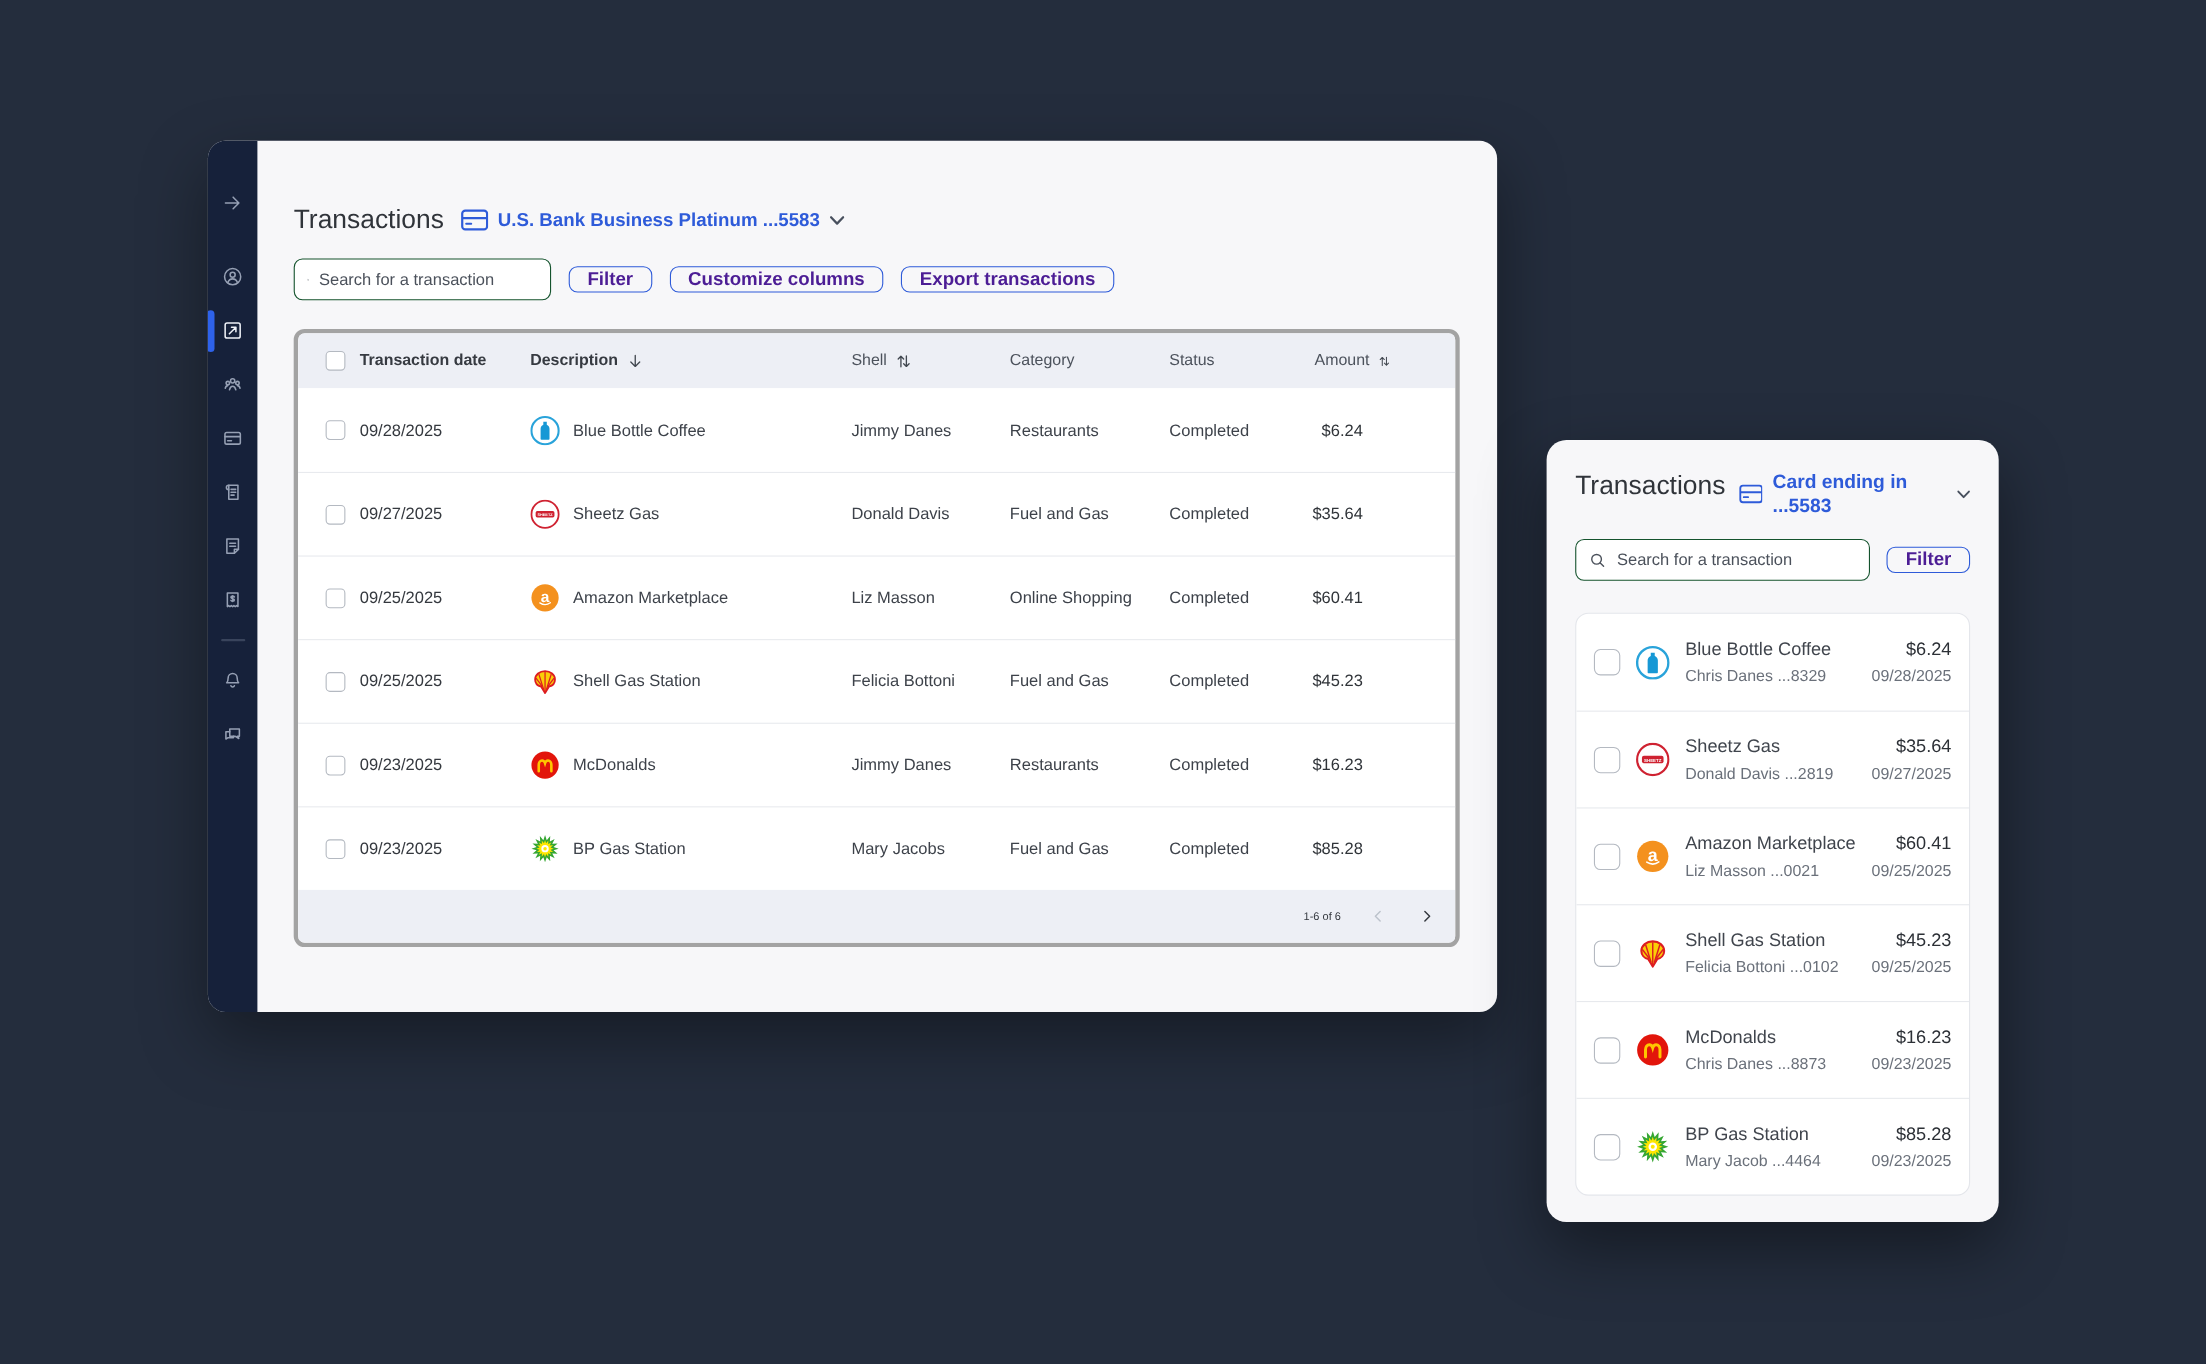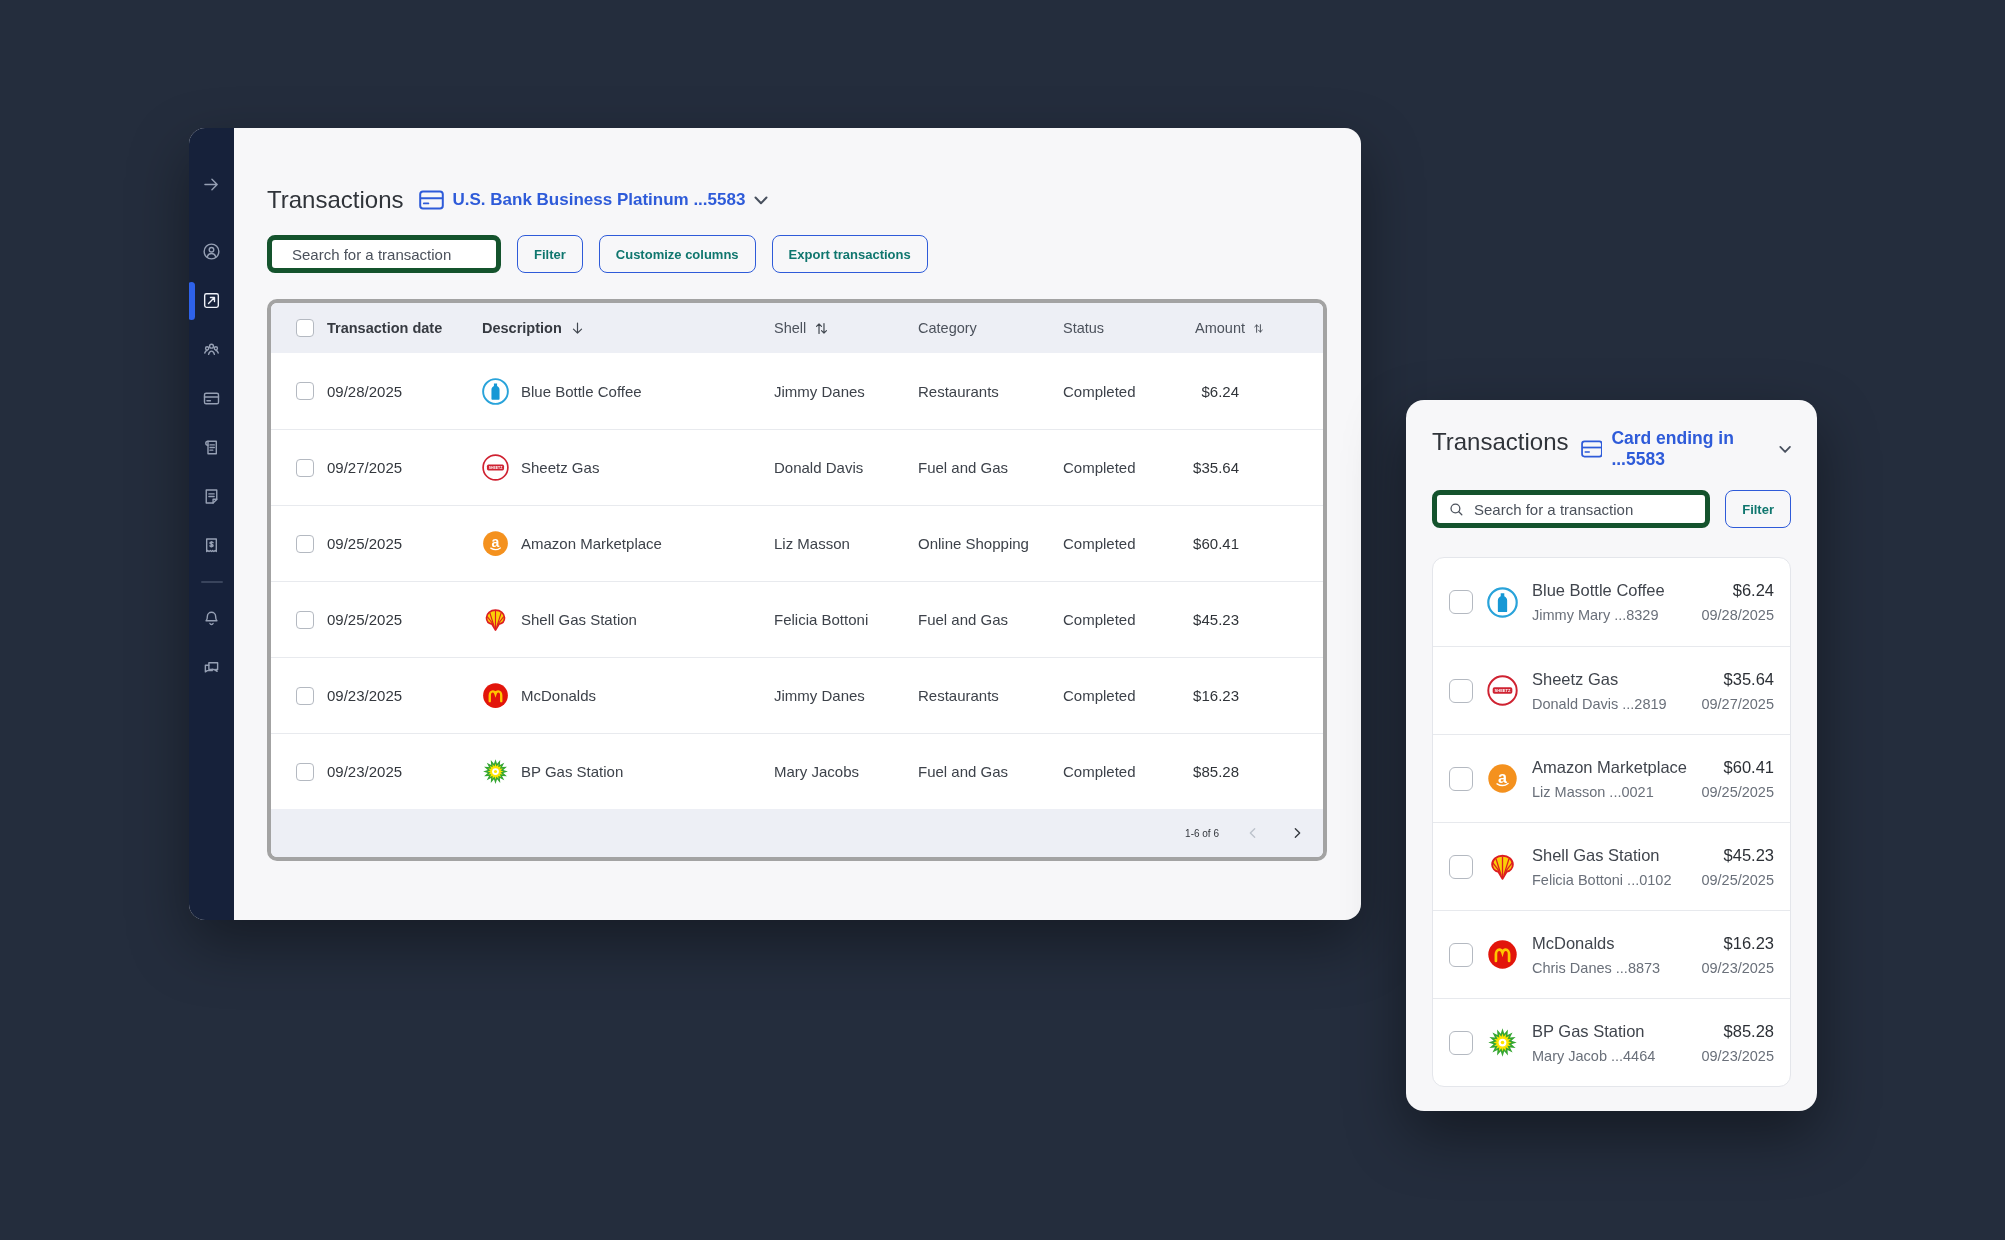--- a/index.html
+++ b/index.html
@@ -41,32 +41,32 @@
 
   .title-row { margin-top:58px; display:flex; gap:15px; }
   .page-title { font-size:24px; color:#30343a; }
   .account-picker { display:flex; align-items:center; gap:9px; cursor:pointer; }
   .account-picker .card-ic { width:25px; height:20px; }
   .account-picker .label { color:#2e5bd9; font-weight:bold; font-size:17px; }
   .chev { width:14px; height:9px; }
 
   .toolbar-row { margin-top:21px; display:flex; align-items:center; gap:16px; }
   .search-box {
-    width:234px; height:38px; background:#fff; border:5px solid #14532d; border-radius:8px;
+    width:234px; height:38px; background:#fff; border:1px solid #14532d; border-radius:8px;
     display:flex; align-items:center; padding:0 11px; gap:9px;
   }
   .search-box svg { width:17px; height:17px; stroke:#4c525c; stroke-width:1.8; fill:none; stroke-linecap:round; }
   .search-box input {
     border:none; outline:none; background:transparent; flex:1;
     font-family:"Liberation Sans",sans-serif; font-size:15px; color:#32363c;
   }
   .search-box input::placeholder { color:#4b515b; opacity:1; }
   .btn {
-    height:38px; border:1.4px solid #2e5bd9; border-radius:8px; background:transparent;
-    color:#0f766e; font-weight:bold; font-size:13px; padding:0 16px;
+    height:24px; border:1.4px solid #2e5bd9; border-radius:8px; background:transparent;
+    color:#4c1d95; font-weight:bold; font-size:17px; padding:0 16px;
     font-family:"Liberation Sans",sans-serif; cursor:pointer;
   }
 
   
   .table {
     margin-top:26px; width:1060px; border-radius:10px; overflow:hidden;
     border:4px solid #a3a3a3; background:#fff;
   }
   .tgrid { display:grid; grid-template-columns:56px 155px 292px 144px 145px 132px minmax(0,1fr); }
   .thead { background:#edeff5; height:50px; }
@@ -445,21 +445,21 @@
             <circle cx="12" cy="12" r="11" fill="#fff" stroke="#29a3da" stroke-width="1.7"></circle>
             <path d="M10.6 4.9h2.8v2.3c1.3.6 2.2 1.8 2.2 3.2v8.3c0 .4-.3.7-.7.7H9.1c-.4 0-.7-.3-.7-.7v-8.3c0-1.4.9-2.6 2.2-3.2z" fill="#1798d5"></path>
           </svg>
         </span>
     <div class="m-text">
       <div class="m-line first">
         <span class="m-merchant">Blue Bottle Coffee</span>
         <span class="m-amount">$6.24</span>
       </div>
       <div class="m-line">
-        <span class="m-user">Jimmy Mary ...8329</span>
+        <span class="m-user">Chris Danes ...8329</span>
         <span class="m-date">09/28/2025</span>
       </div>
     </div>
   </div>
 
   <div class="mitem">
     <span class="m-checkbox"></span>
     <span class="m-icon">
           <svg viewBox="0 0 24 24">
             <circle cx="12" cy="12" r="11" fill="#fff" stroke="#cf2231" stroke-width="1.5"></circle>

